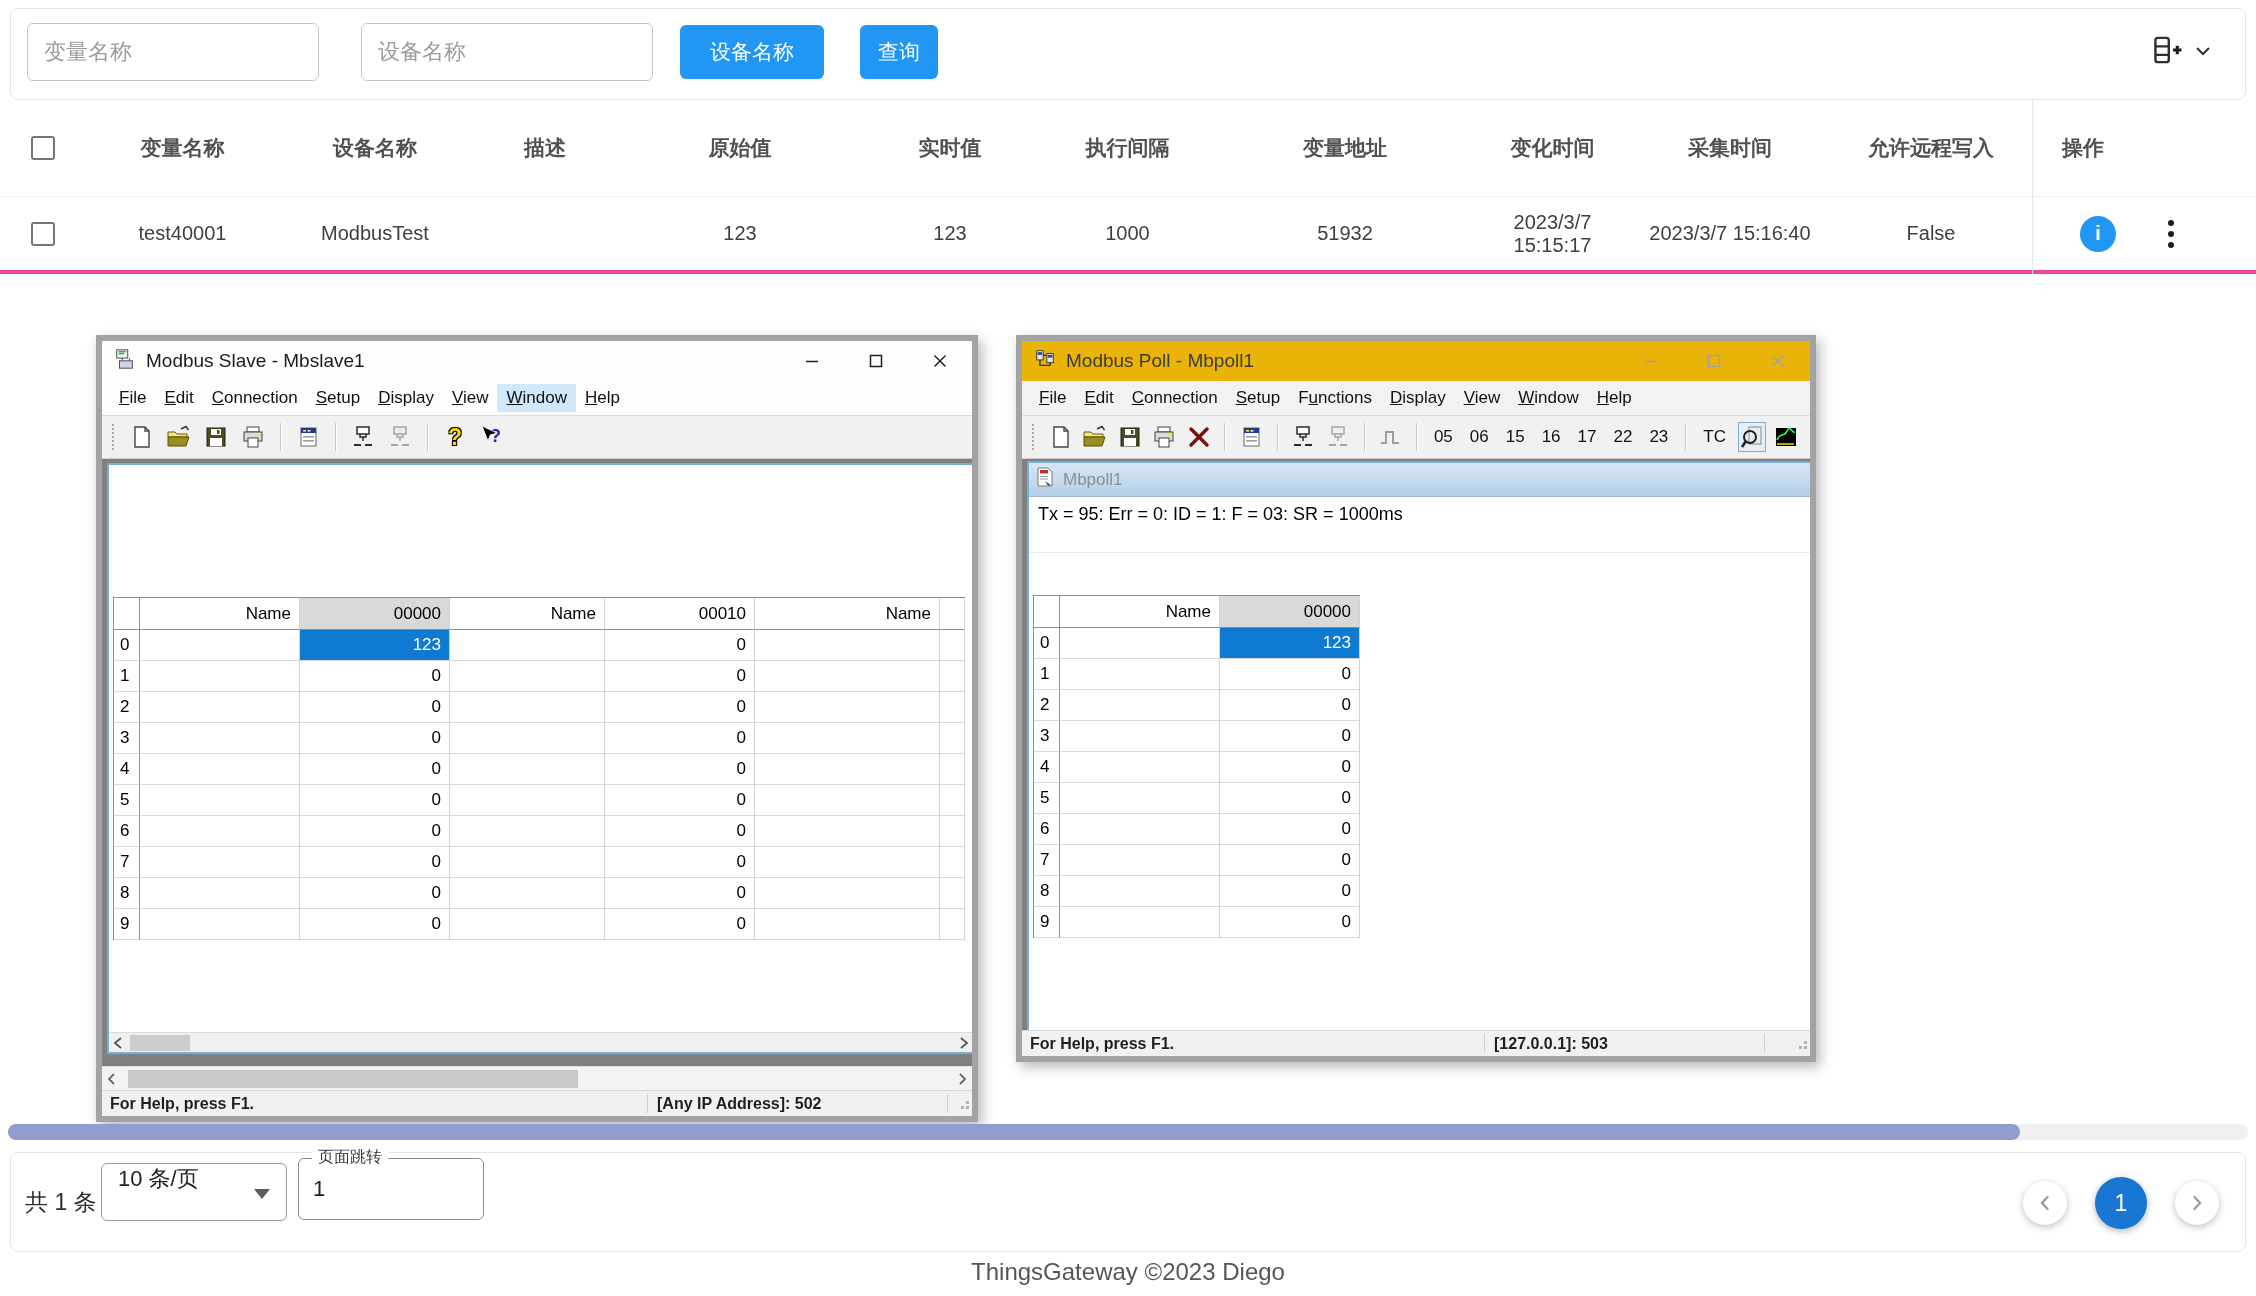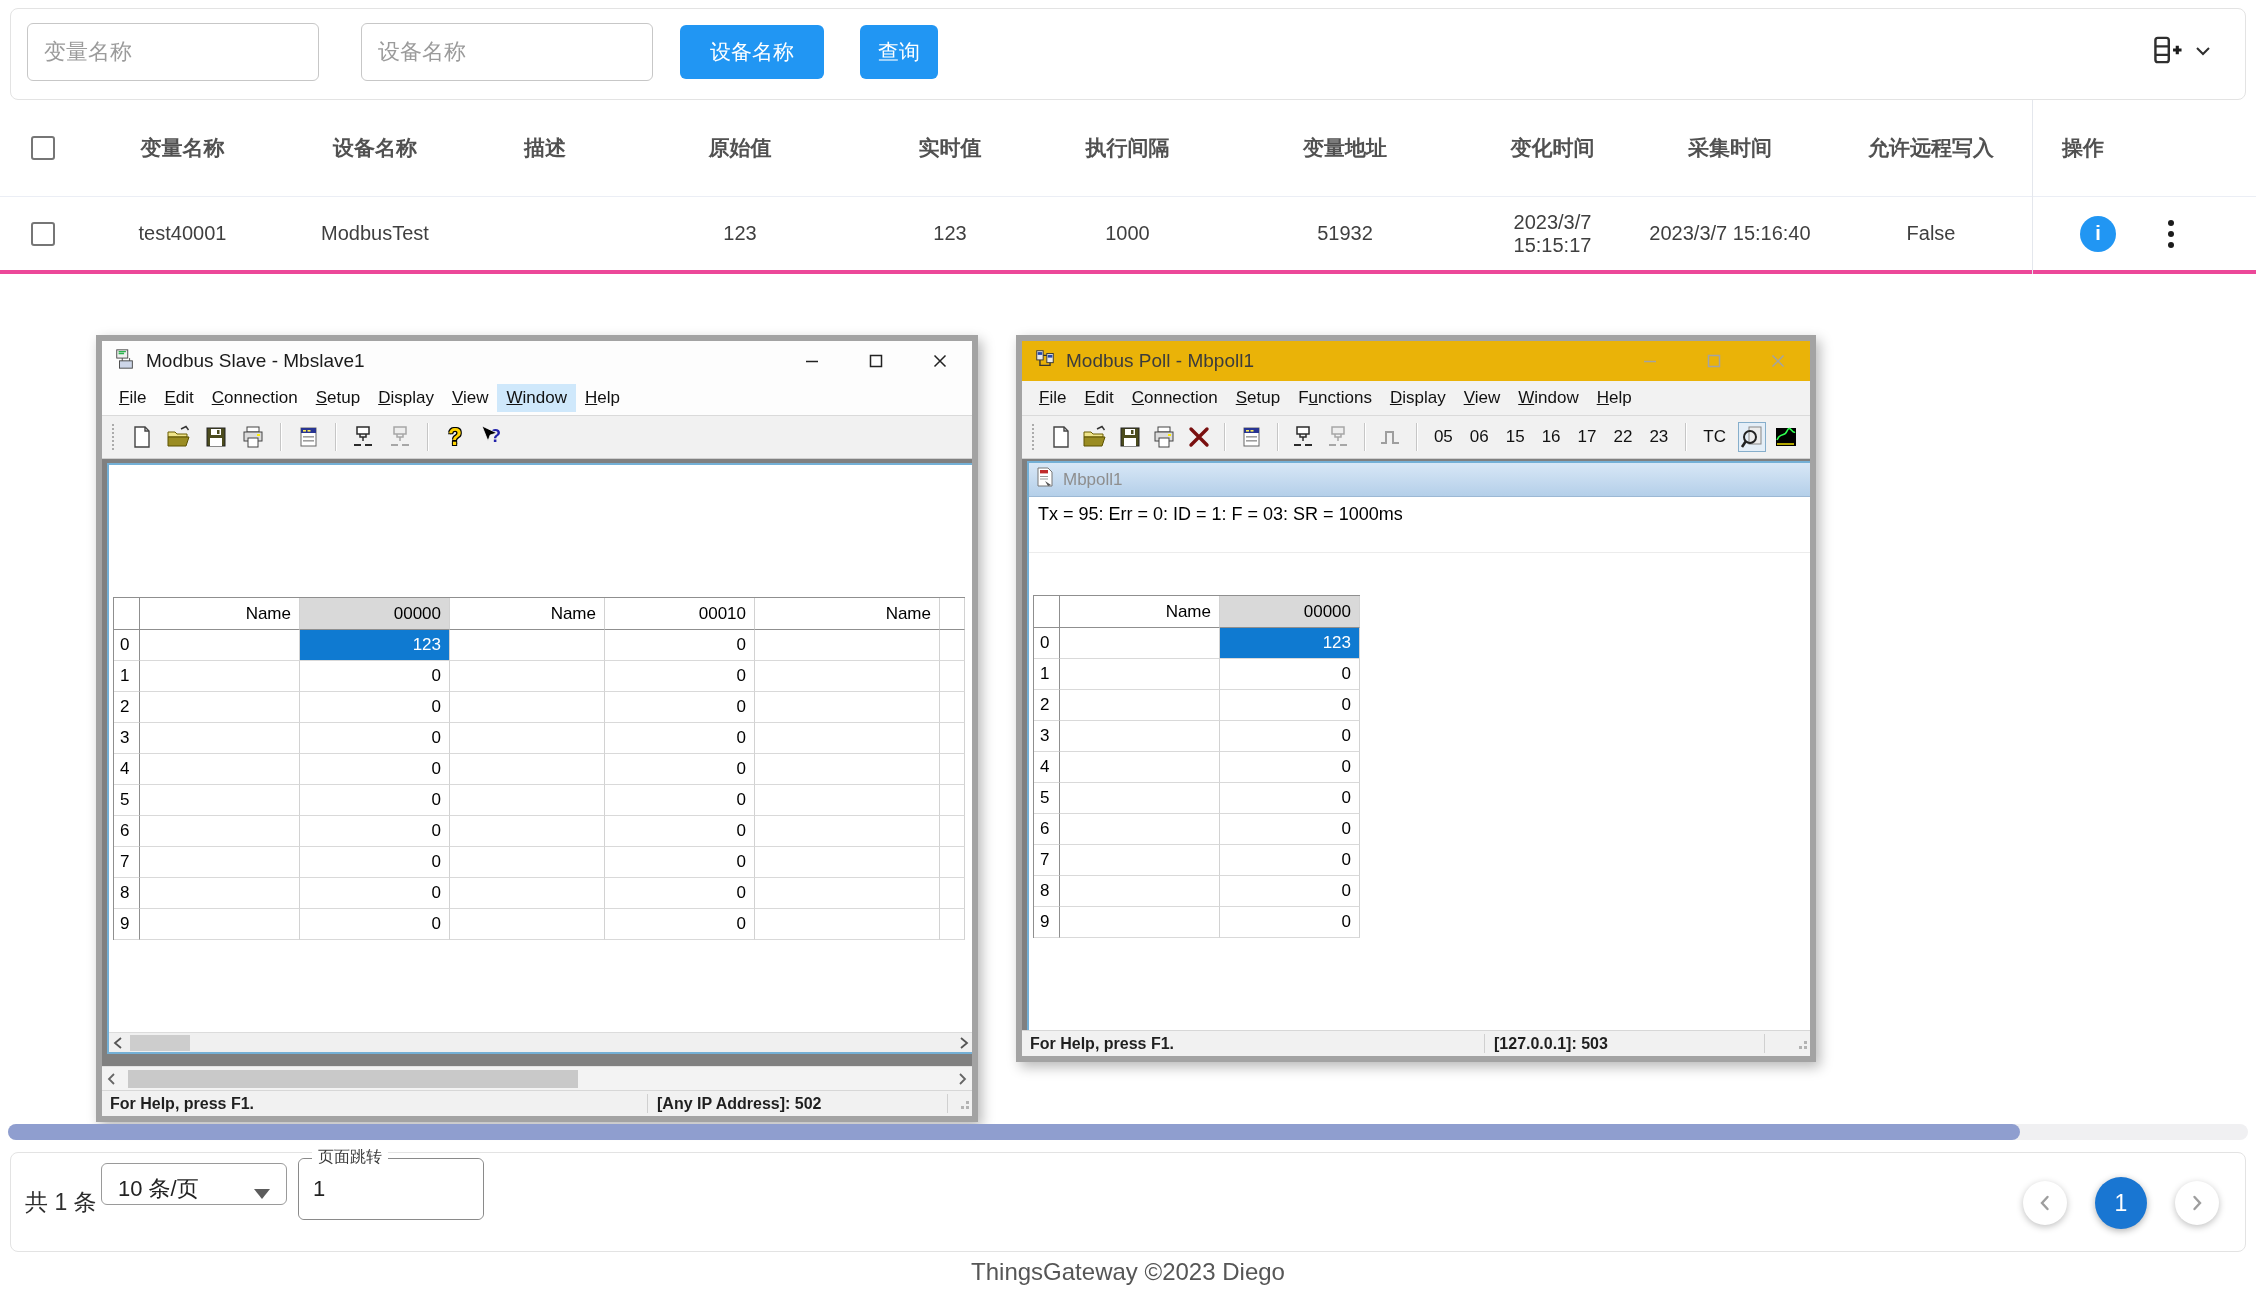--- a/index.html
+++ b/index.html
@@ -104,22 +104,22 @@
   .sb-grip { position:absolute; right:2px; bottom:2px; }
 
   
   .page-scrollbar { position:absolute; left:8px; top:1124px; width:2240px; height:16px; background:#f0f0f2; border-radius:8px; }
   .page-scroll-thumb { position:absolute; left:0; top:0; width:2012px; height:16px; background:#8f9ecf; border-radius:8px; cursor:pointer; }
 
   
   .pager-card { position:absolute; left:10px; top:1152px; width:2236px; height:100px;
     border:1px solid #e3e3e3; border-radius:8px; background:#fff; }
   .total { position:absolute; left:14px; top:34px; font-size:23px; color:#2e2e2e; }
-  .page-size { position:absolute; left:90px; top:10px; width:186px; height:42px; border:1px solid #9a9a9a;
-    border-radius:6px; font-size:22px; color:#222; display:flex; align-items:flex-end; padding-left:16px; cursor:pointer; }
+  .page-size { position:absolute; left:90px; top:10px; width:186px; height:58px; border:1px solid #9a9a9a;
+    border-radius:6px; font-size:22px; color:#222; display:flex; align-items:flex-start; padding-left:16px; cursor:pointer; }
   .ps-caret { position:absolute; right:16px; top:25px; width:0; height:0;
     border:8px solid transparent; border-top:10px solid #5c5c5c; }
   .jump-field { position:absolute; left:287px; top:5px; width:186px; height:62px; border:1px solid #8a8a8a; border-radius:6px; }
   .jump-label { position:absolute; left:13px; top:-12px; background:#fff; padding:0 6px; font-size:16px; color:#3a3a3a; }
   .jump-input { width:100%; height:100%; border:none; outline:none; border-radius:6px;
     font-size:22px; color:#222; padding-left:14px; font-family:inherit; }
   .pager-controls { position:absolute; right:26px; top:12px; display:flex; align-items:center; gap:28px; height:76px; }
   .pg-btn { width:44px; height:44px; border-radius:50%; background:#fff;
     box-shadow:0 2px 7px rgba(0,0,0,.25); display:flex; align-items:center; justify-content:center; cursor:pointer; }
   .pg-current { width:52px; height:52px; border-radius:50%; background:#1976d2; color:#fff; font-size:23px;

